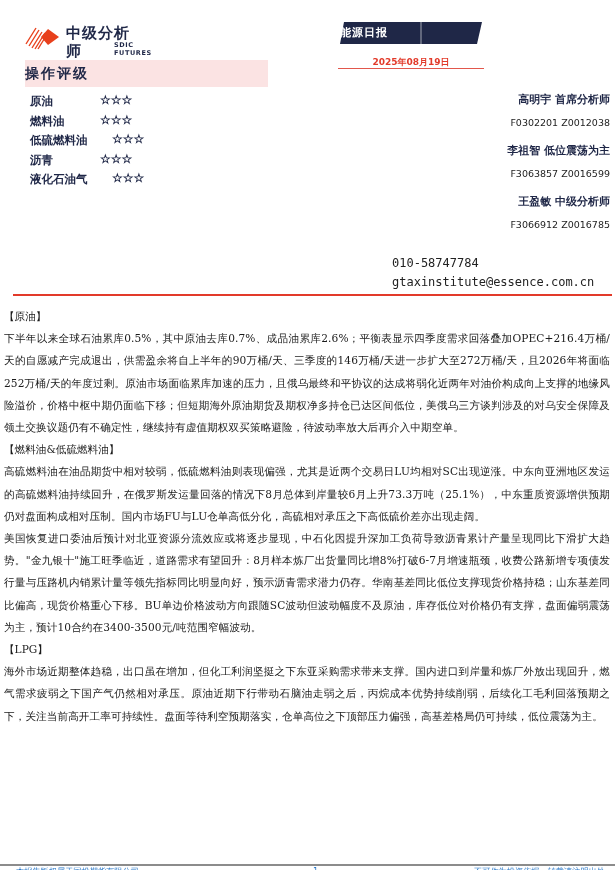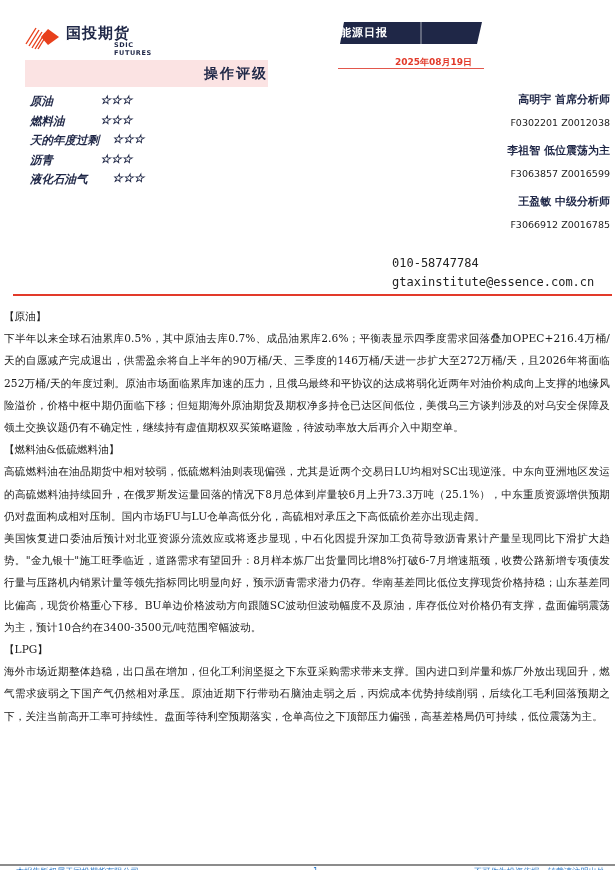--- a/index.html
+++ b/index.html
@@ -11,26 +11,26 @@
     .abs { position: absolute; }
     
     .logo { left: 24px; top: 24px; width: 120px; height: 26px; }
     .logo-mark { position: absolute; left: 0; top: 0; width: 38px; height: 26px; }
     .logo-cn { position: absolute; left: 42px; top: 0; font-family: "DejaVu Sans", sans-serif; font-weight: bold; font-size: 15px; color: #1f2747; letter-spacing: 1px; line-height: 18px; }
     .logo-en { position: absolute; left: 42px; top: 17px; font-family: "DejaVu Sans", sans-serif; font-weight: bold; font-size: 6.5px; color: #1f2747; letter-spacing: 0.6px; line-height: 8px; margin-left: 48px; }
     
     .banner { left: 340px; top: 22px; width: 142px; height: 22px; }
     .banner svg { position: absolute; left: 0; top: 0; }
     .banner-text { position: absolute; left: 0; top: 0; width: 142px; height: 22px; line-height: 22px; text-align: left; color: #ffffff; font-weight: bold; font-size: 11px; font-family: "DejaVu Sans", sans-serif; letter-spacing: 1px; }
-    .date { left: 326px; top: 56px; width: 146px; text-align: right; color: #e23a2a; font-size: 9px; font-weight: bold; font-family: "DejaVu Sans", sans-serif; }
+    .date { left: 338px; top: 56px; width: 146px; text-align: center; color: #e23a2a; font-size: 9px; font-weight: bold; font-family: "DejaVu Sans", sans-serif; }
     .date-line { left: 338px; top: 68px; width: 146px; height: 1px; background: #e2574c; }
     
-    .rating-header { left: 25px; top: 60px; width: 243px; height: 27px; background: #fbe3e3; text-align: right; line-height: 27px; font-size: 14px; font-weight: bold; color: #1f2747; letter-spacing: 2px; }
+    .rating-header { left: 25px; top: 60px; width: 243px; height: 27px; background: #fbe3e3; text-align: left; line-height: 27px; font-size: 14px; font-weight: bold; color: #1f2747; letter-spacing: 2px; }
     .rating-list { left: 30px; top: 94px; width: 230px; }
-    .rating-row { position: relative; height: 19.5px; font-size: 11.5px; font-weight: bold; color: #1f2747; font-style: italic; }
+    .rating-row { position: relative; height: 19.5px; font-size: 11.5px; font-weight: bold; color: #1f2747; }
     .rating-name { position: absolute; left: 0; top: 0; }
     .rating-stars { position: absolute; top: -1px; font-size: 12px; letter-spacing: 0px; color: #1f2747; }
     
     .analysts { left: 390px; top: 92px; width: 220px; font-size: 10.5px; color: #1f2747; text-align: right; }
     .analyst-name { height: 25px; font-weight: bold; font-size: 11px; }
     .analyst-id { height: 26px; font-family: "DejaVu Sans", sans-serif; font-size: 9.5px; color: #222; }
     .contact { left: 392px; top: 254px; font-family: "DejaVu Sans Mono", "Liberation Mono", monospace; font-size: 12px; color: #222; line-height: 19px; }
     .red-rule { left: 13px; top: 294px; width: 599px; height: 1.5px; background: #e23a2a; }
     
     .content { left: 4px; top: 305px; width: 606px; font-size: 10.6px; line-height: 22.2px; color: #1a1a1a; }
@@ -50,21 +50,21 @@
   <svg class="logo-mark" width="38" height="26" viewBox="0 0 38 26">
     <g stroke="#e8401c" stroke-width="1.4">
       <line x1="2" y1="20" x2="12" y2="4"></line>
       <line x1="5" y1="22" x2="15" y2="6"></line>
       <line x1="8" y1="24" x2="18" y2="8"></line>
       <line x1="11" y1="25" x2="21" y2="9"></line>
       <line x1="14" y1="25" x2="22" y2="12"></line>
     </g>
     <polygon points="24,5 35,13 24,21 17,13" fill="#e8401c"></polygon>
   </svg>
-  <div class="logo-cn">国投期货</div>
+  <div class="logo-cn">中级分析师</div>
   <div class="logo-en">SDIC FUTURES</div>
 </div>
 
 <div class="abs banner">
   <svg width="142" height="22" viewBox="0 0 142 22">
     <polygon points="4,0 142,0 137,22 0,22" fill="#1f2747"></polygon>
     <line x1="81" y1="0" x2="81" y2="22" stroke="#ffffff" stroke-width="0.6"></line>
   </svg>
   <div class="banner-text">能源日报</div>
 </div>
@@ -75,21 +75,21 @@
 <div class="abs rating-list">
   <div class="rating-row">
     <span class="rating-name">原油</span>
     <span class="rating-stars" style="left:70px">☆☆☆</span>
   </div>
   <div class="rating-row">
     <span class="rating-name">燃料油</span>
     <span class="rating-stars" style="left:70px">☆☆☆</span>
   </div>
   <div class="rating-row">
-    <span class="rating-name">天的年度过剩</span>
+    <span class="rating-name">低硫燃料油</span>
     <span class="rating-stars" style="left:82px">☆☆☆</span>
   </div>
   <div class="rating-row">
     <span class="rating-name">沥青</span>
     <span class="rating-stars" style="left:70px">☆☆☆</span>
   </div>
   <div class="rating-row">
     <span class="rating-name">液化石油气</span>
     <span class="rating-stars" style="left:82px">☆☆☆</span>
   </div>

